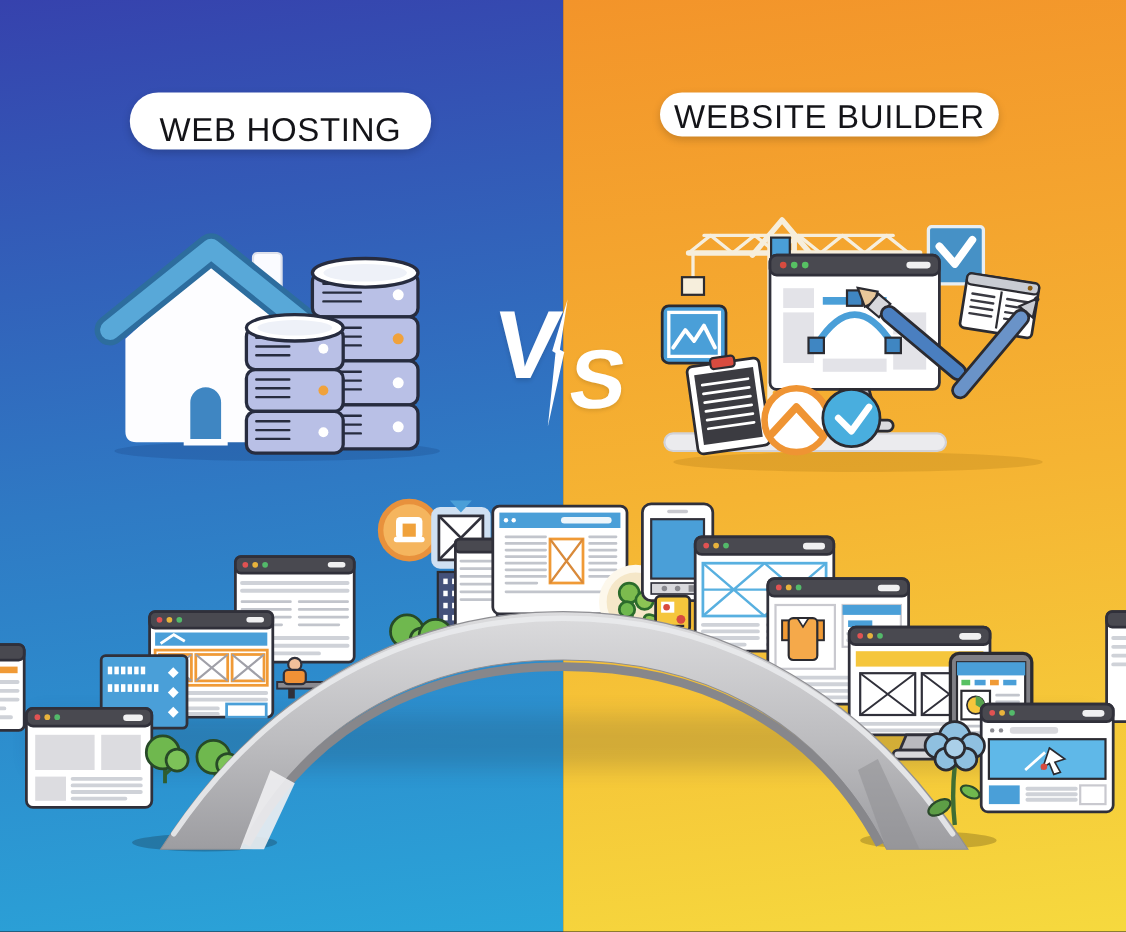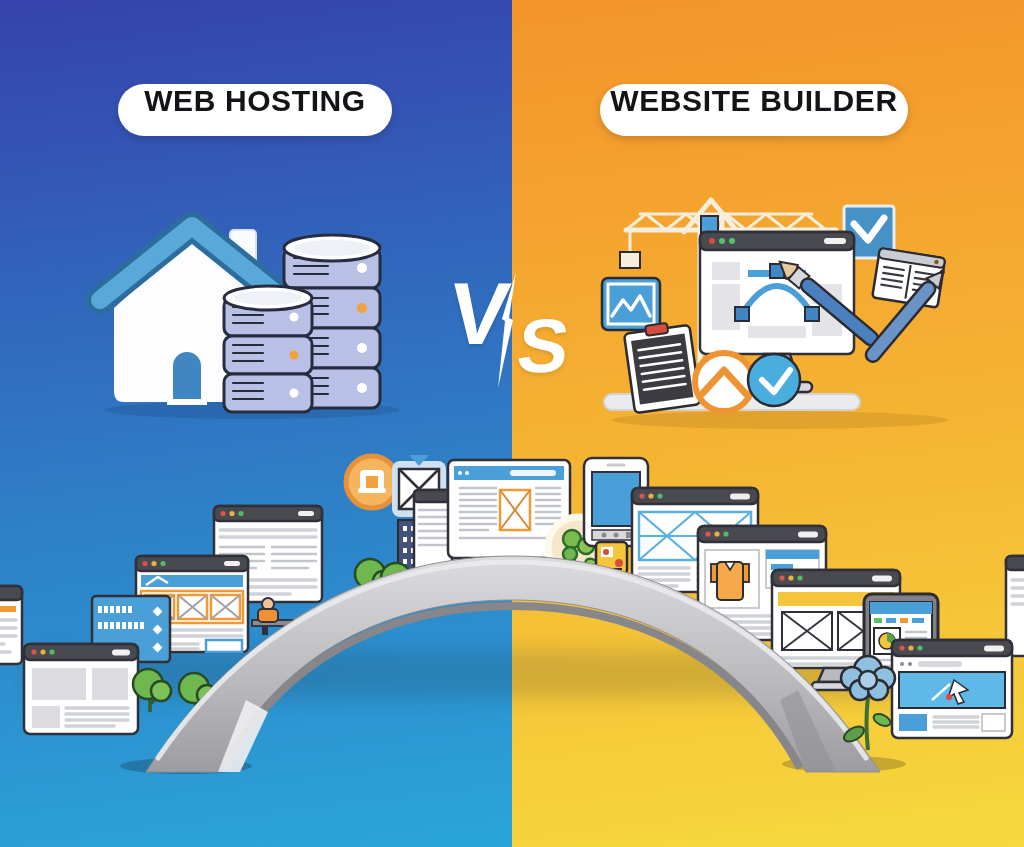--- a/index.html
+++ b/index.html
@@ -3,25 +3,25 @@
 <meta charset="utf-8">
 <style>
   html,body{margin:0;padding:0;background:#1b1b22}
   .canvas{position:relative;width:1024px;height:847px;overflow:hidden;
           font-family:"Liberation Sans",sans-serif}
   .bg{position:absolute;top:0;height:847px;width:512px}
   .bg-left{left:0;background:linear-gradient(173deg,var(--left-top) 0%,var(--left-mid) 52%,var(--left-bottom) 100%)}
   .bg-right{left:512px;background:linear-gradient(173deg,var(--right-top) 0%,var(--right-mid) 52%,var(--right-bottom) 100%)}
 
   .pill{position:absolute;background:var(--pill-bg);border-radius:28px;
-        display:flex;align-items:flex-start;justify-content:center;
-        color:var(--pill-text);font-weight:bold;font-size:30px;letter-spacing:.6px;
+        display:flex;align-items:flex-end;justify-content:center;
+        color:var(--pill-text);font-weight:normal;font-size:30px;letter-spacing:.6px;
         box-shadow:0 3px 8px rgba(0,0,0,.18)}
   .pill-left{left:118px;top:84px;width:274px;height:52px}
-  .pill-right{left:600px;top:84px;width:308px;height:52px}
+  .pill-right{left:600px;top:84px;width:308px;height:40px}
 
   .vs{position:absolute;left:444px;top:262px;width:150px;height:140px;color:#fff;font-weight:bold}
   .vs span{position:absolute;line-height:1;text-shadow:0 2px 4px rgba(0,0,0,.12)}
   .vs-v{left:6px;top:8px;font-size:88px;transform:skewX(-7deg)}
   .vs-s{left:74px;top:46px;font-size:76px;transform:skewX(-7deg)}
   .vs-slash{position:absolute;left:0;top:0}
 
   .scene{position:absolute}
   .scene-hosting{left:84px;top:186px}
   .scene-builder{left:596px;top:186px}

